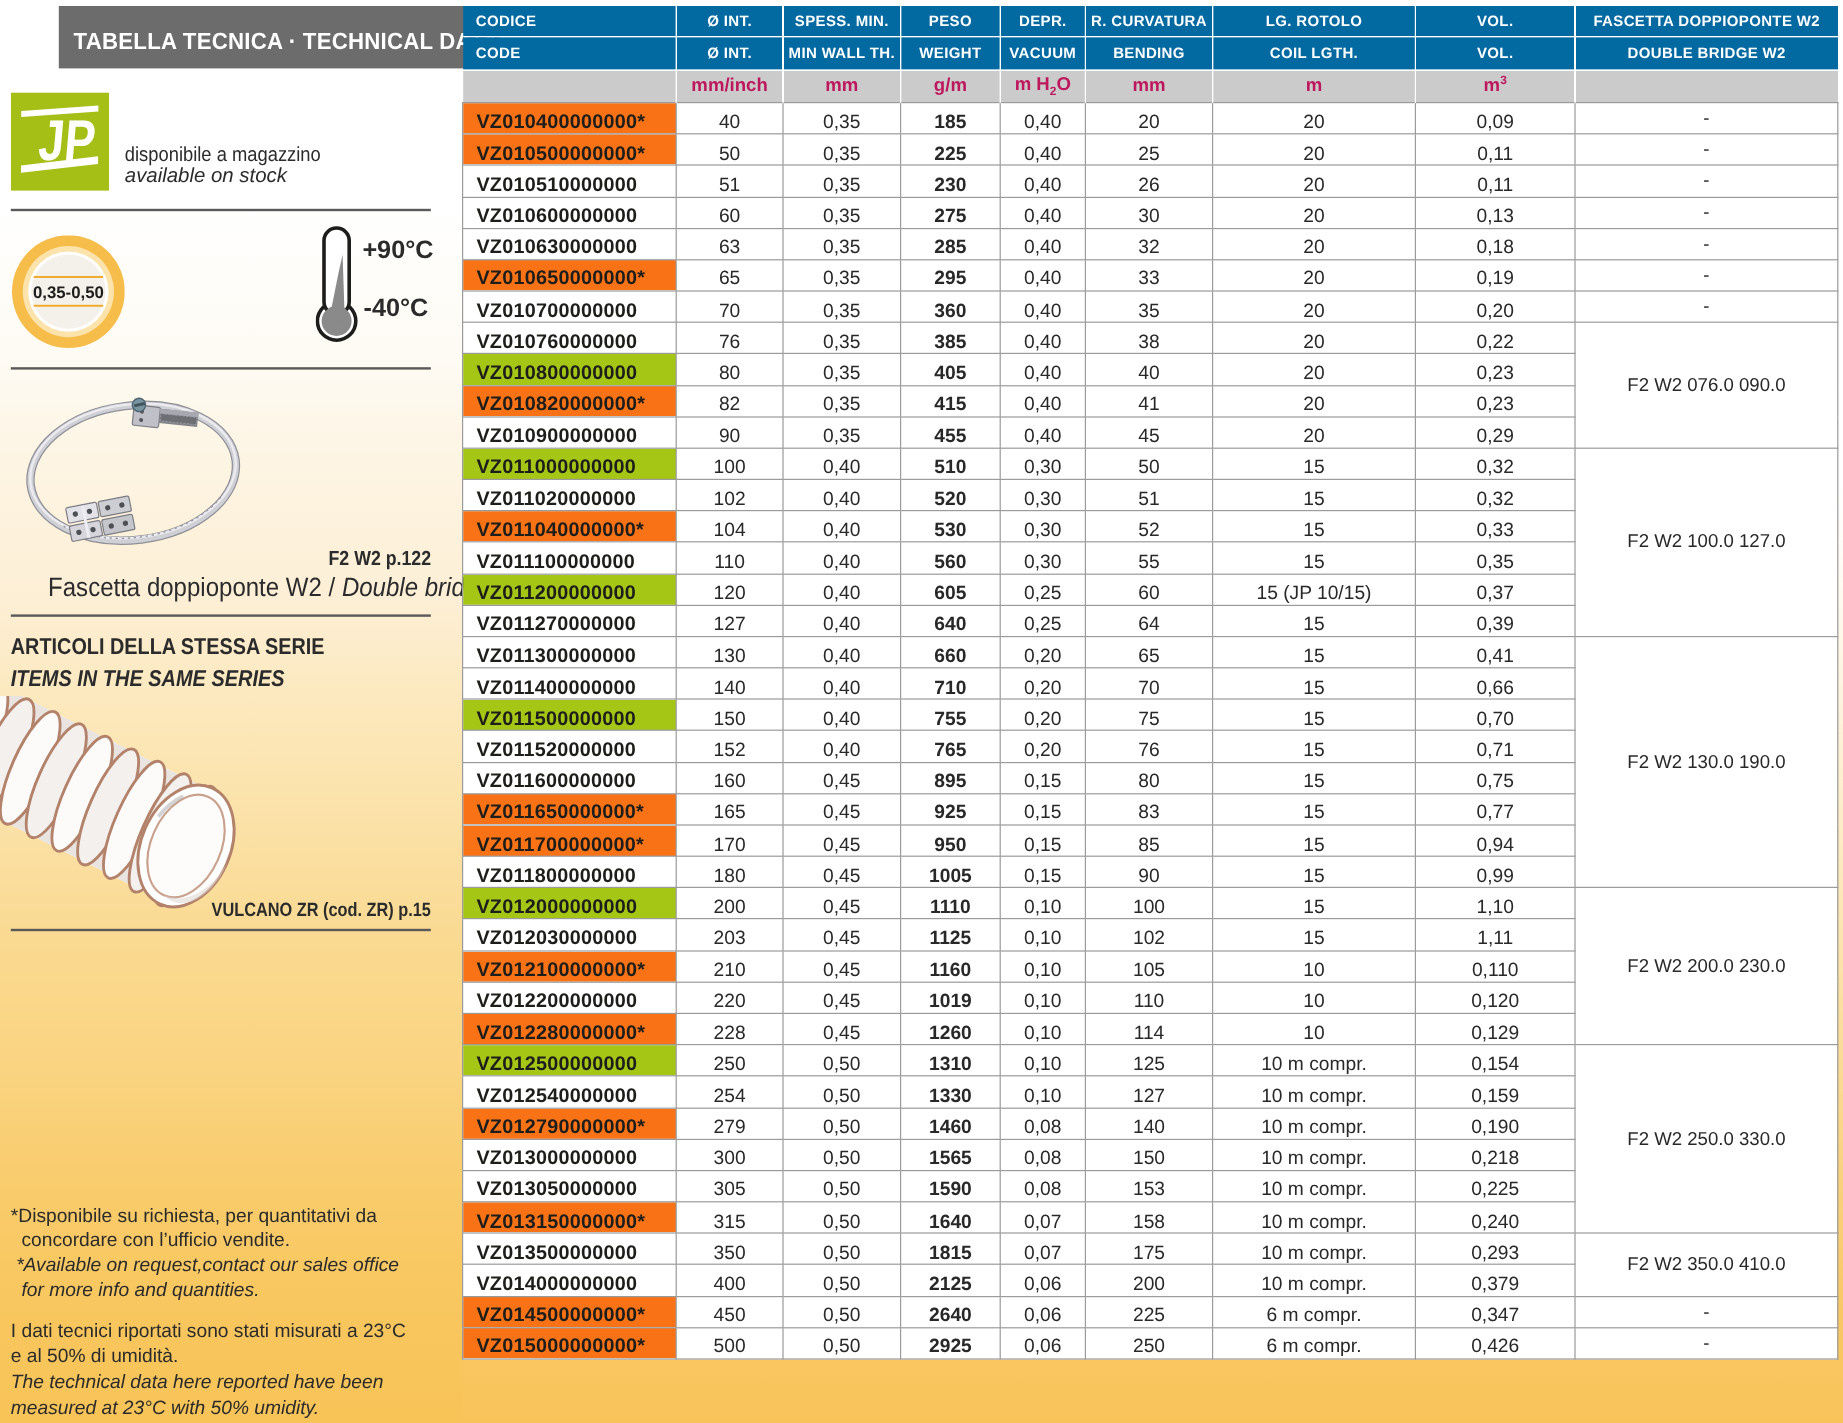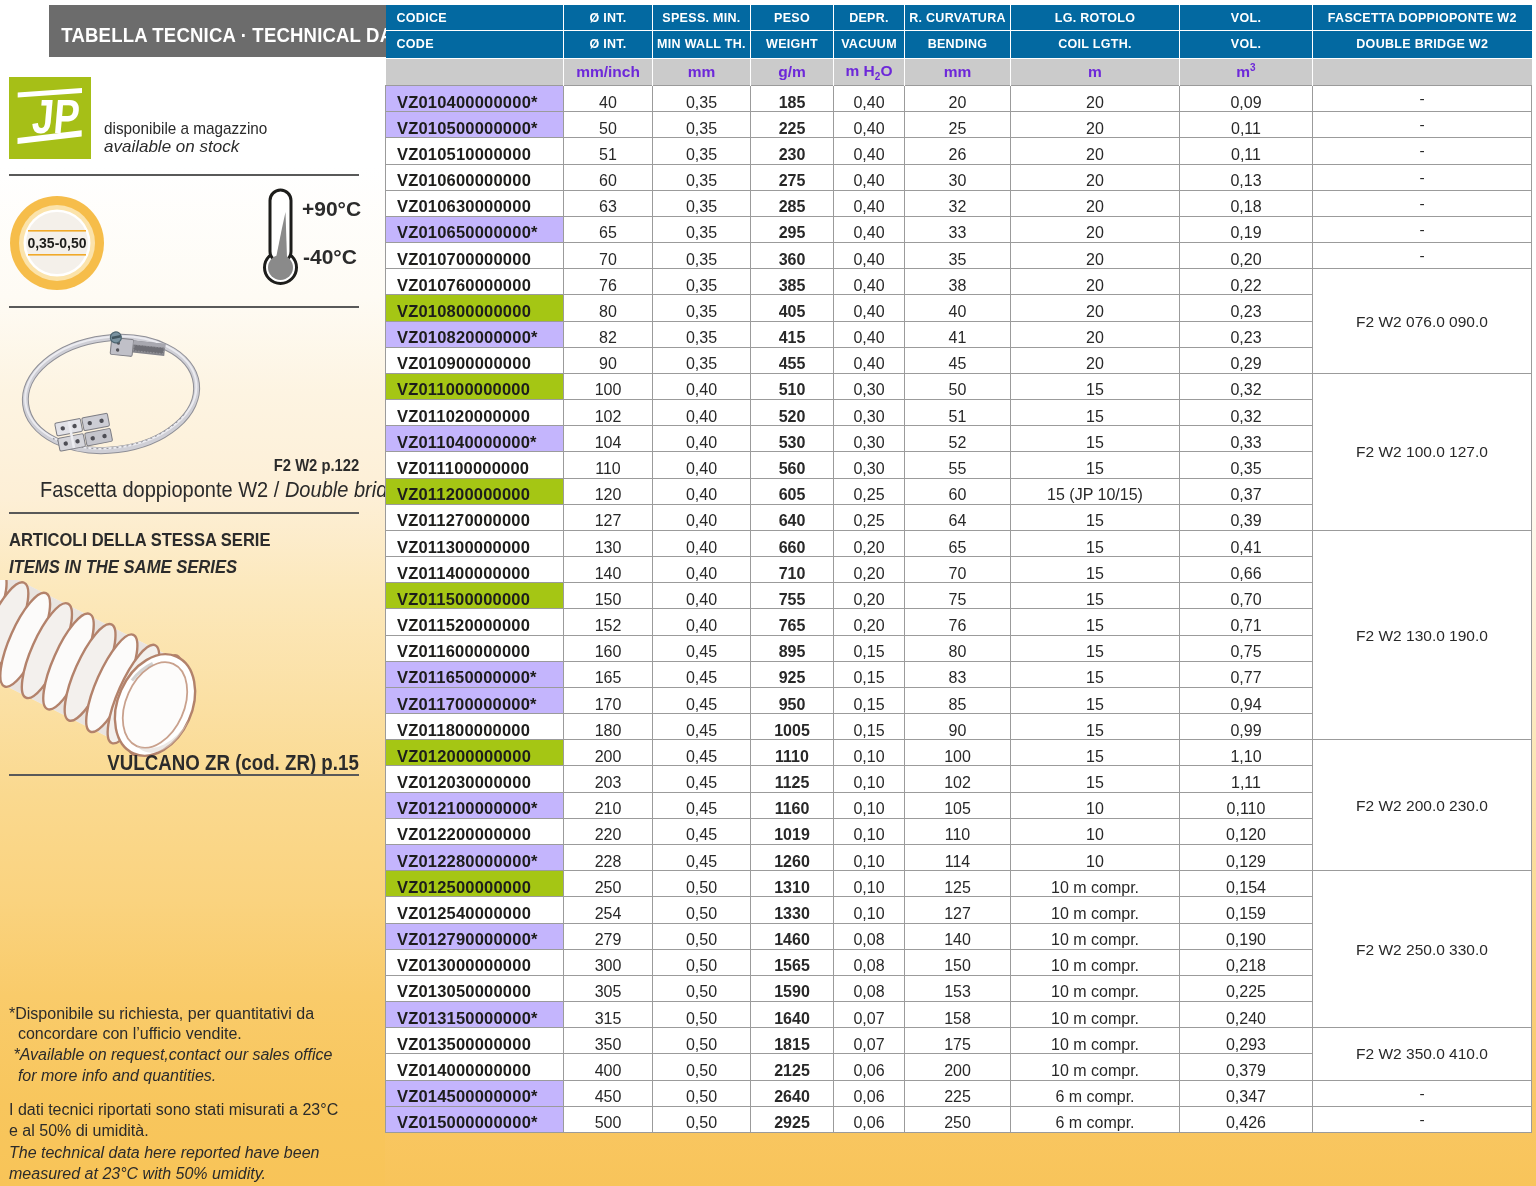--- a/index.html
+++ b/index.html
@@ -18,27 +18,27 @@
 .it{font-style:italic;}
 .bd{font-weight:bold;}
 
 table.tt{position:absolute;left:385px;top:5px;border-collapse:collapse;table-layout:fixed;width:1146px;height:1128px;}
 table.tt td,table.tt th{overflow:hidden;white-space:nowrap;}
 thead th{background:#0369a1;color:#fff;font-weight:bold;font-size:12.5px;letter-spacing:0.3px;
 border-right:1.5px solid #fff;border-bottom:1.5px solid #fff;text-align:center;padding:0;}
 thead tr.r1 th{height:25.5px;}
 thead tr.r2 th{height:27.5px;}
 thead th.lft{text-align:left;padding-left:11px;}
-thead tr.r3 th{background:#cbcbcb;color:#6d28d9;font-size:15.5px;letter-spacing:0;height:27.5px;border-bottom:none;}
+thead tr.r3 th{background:#cbcbcb;color:#be185d;font-size:15.5px;letter-spacing:0;height:27.5px;border-bottom:none;}
 thead th:last-child{border-right:none;}
 tbody td{background:#fff;border:1px solid #9b9b9b;font-size:16px;color:#282828;text-align:center;padding:7px 0 0 0;line-height:17px;vertical-align:middle;}
 tbody td.fs{padding:0;vertical-align:middle;}
 tbody td.code{font-weight:bold;font-size:16.5px;letter-spacing:0.2px;text-align:left;padding-left:11px;padding-top:7px;color:#1d1d1b;}
 tbody td.b{font-weight:bold;}
-tbody td.oc{background:#c4b5fd;}
+tbody td.oc{background:#f97316;}
 tbody td.gc{background:#a5c614;}
 tbody td.fs{font-size:15.5px;}
 </style></head>
 <body>
 <div class="sidegrad"></div>
 <div class="whitebg"></div>
 
 <div class="titlebar"><span>TABELLA TECNICA · TECHNICAL DATA</span></div>
 
 <svg class="abs" style="left:9px;top:77px;" width="82" height="82" viewBox="0 0 82 82">
@@ -134,21 +134,21 @@
 <ellipse cx="133.4" cy="114.1" rx="15" ry="53.5" fill="#f3f0ed" stroke="#b3826b" stroke-width="2.4" transform="rotate(24 133.4 114.1)"></ellipse>
 <ellipse cx="155.0" cy="125.0" rx="15" ry="54.0" fill="#fcfbfa" stroke="#b3826b" stroke-width="2.4" transform="rotate(24 155.0 125.0)"></ellipse>
 <g transform="rotate(24 155 125)">
 <ellipse cx="155" cy="125" rx="37" ry="53" fill="#ffffff" stroke="#b3826b" stroke-width="2.4"></ellipse>
 <ellipse cx="155" cy="125" rx="29" ry="45" fill="#fdfcfb" stroke="#c9a18d" stroke-width="1.8"></ellipse>
 <path d="M 155 170 A 37 53 0 0 0 192 125 A 29 45 0 0 1 155 170 Z" fill="#ddd5cf" opacity="0.55"></path>
 <path d="M 136 88 A 37 53 0 0 0 124 112" fill="none" stroke="#a8a8a8" stroke-width="3" opacity="0.5"></path>
 </g>
 </svg>
 
-<div class="sb-txt bd" style="left:0;top:750px;width:359px;text-align:right;font-size:22px;"><span style="display:inline-block;transform:scaleX(0.85);transform-origin:right;">VULCANO ZR (cod. ZR) p.15</span></div>
+<div class="sb-txt bd" style="left:0;top:750px;width:359px;text-align:right;font-size:16px;"><span style="display:inline-block;transform:scaleX(0.85);transform-origin:right;">VULCANO ZR (cod. ZR) p.15</span></div>
 
 <div class="divider" style="top:774px;"></div>
 
 <div class="sb-txt" style="left:9px;top:1003.5px;font-size:16px;line-height:20.7px;">*Disponibile su richiesta, per quantitativi da<br>
 &nbsp;&nbsp;concordare con l’ufficio vendite.<br>
 <span class="it">&nbsp;*Available on request,contact our sales office<br>
 &nbsp;&nbsp;for more info and quantities.</span></div>
 <div class="sb-txt" style="left:9px;top:1099px;font-size:16px;line-height:21.4px;">I dati tecnici riportati sono stati misurati a 23°C<br>
 e al 50% di umidità.<br>
 <span class="it">The technical data here reported have been<br>

